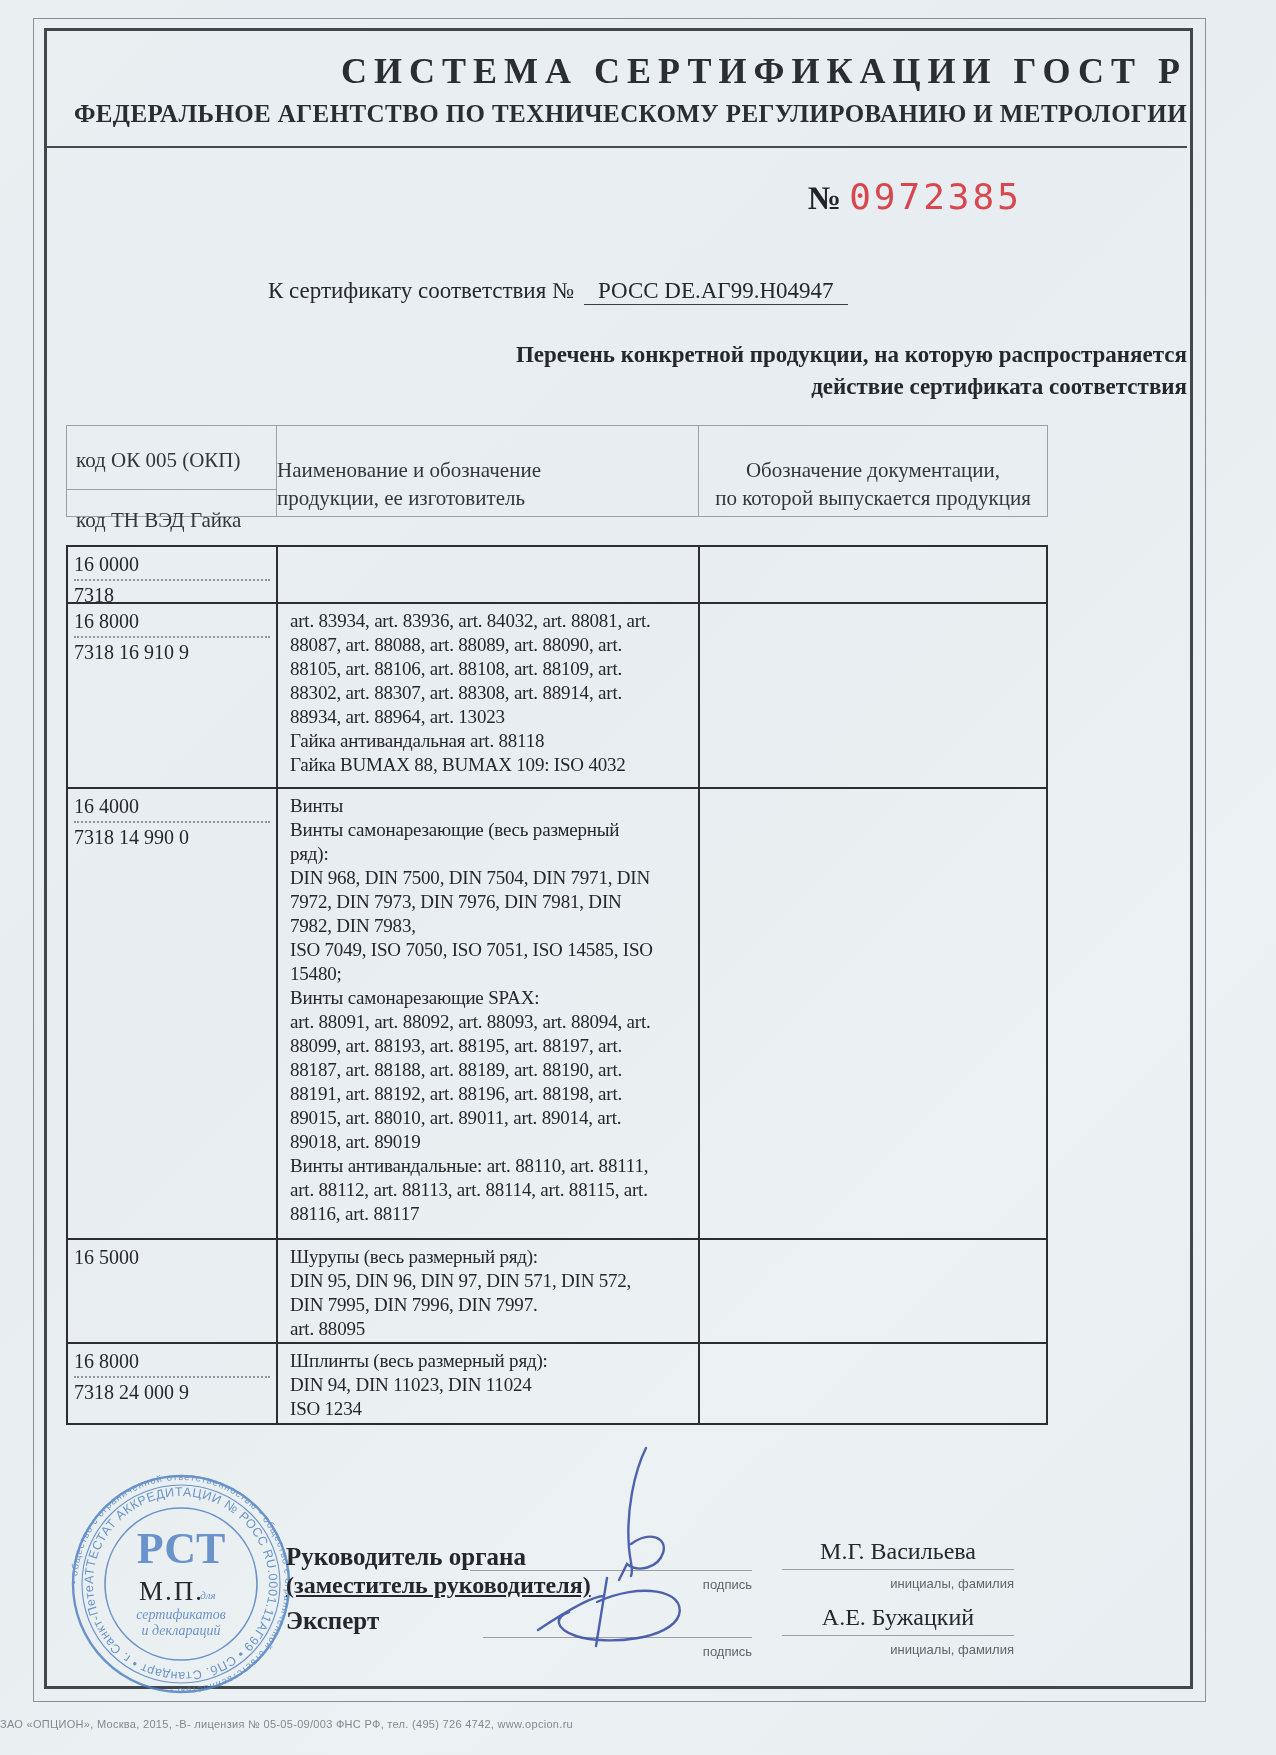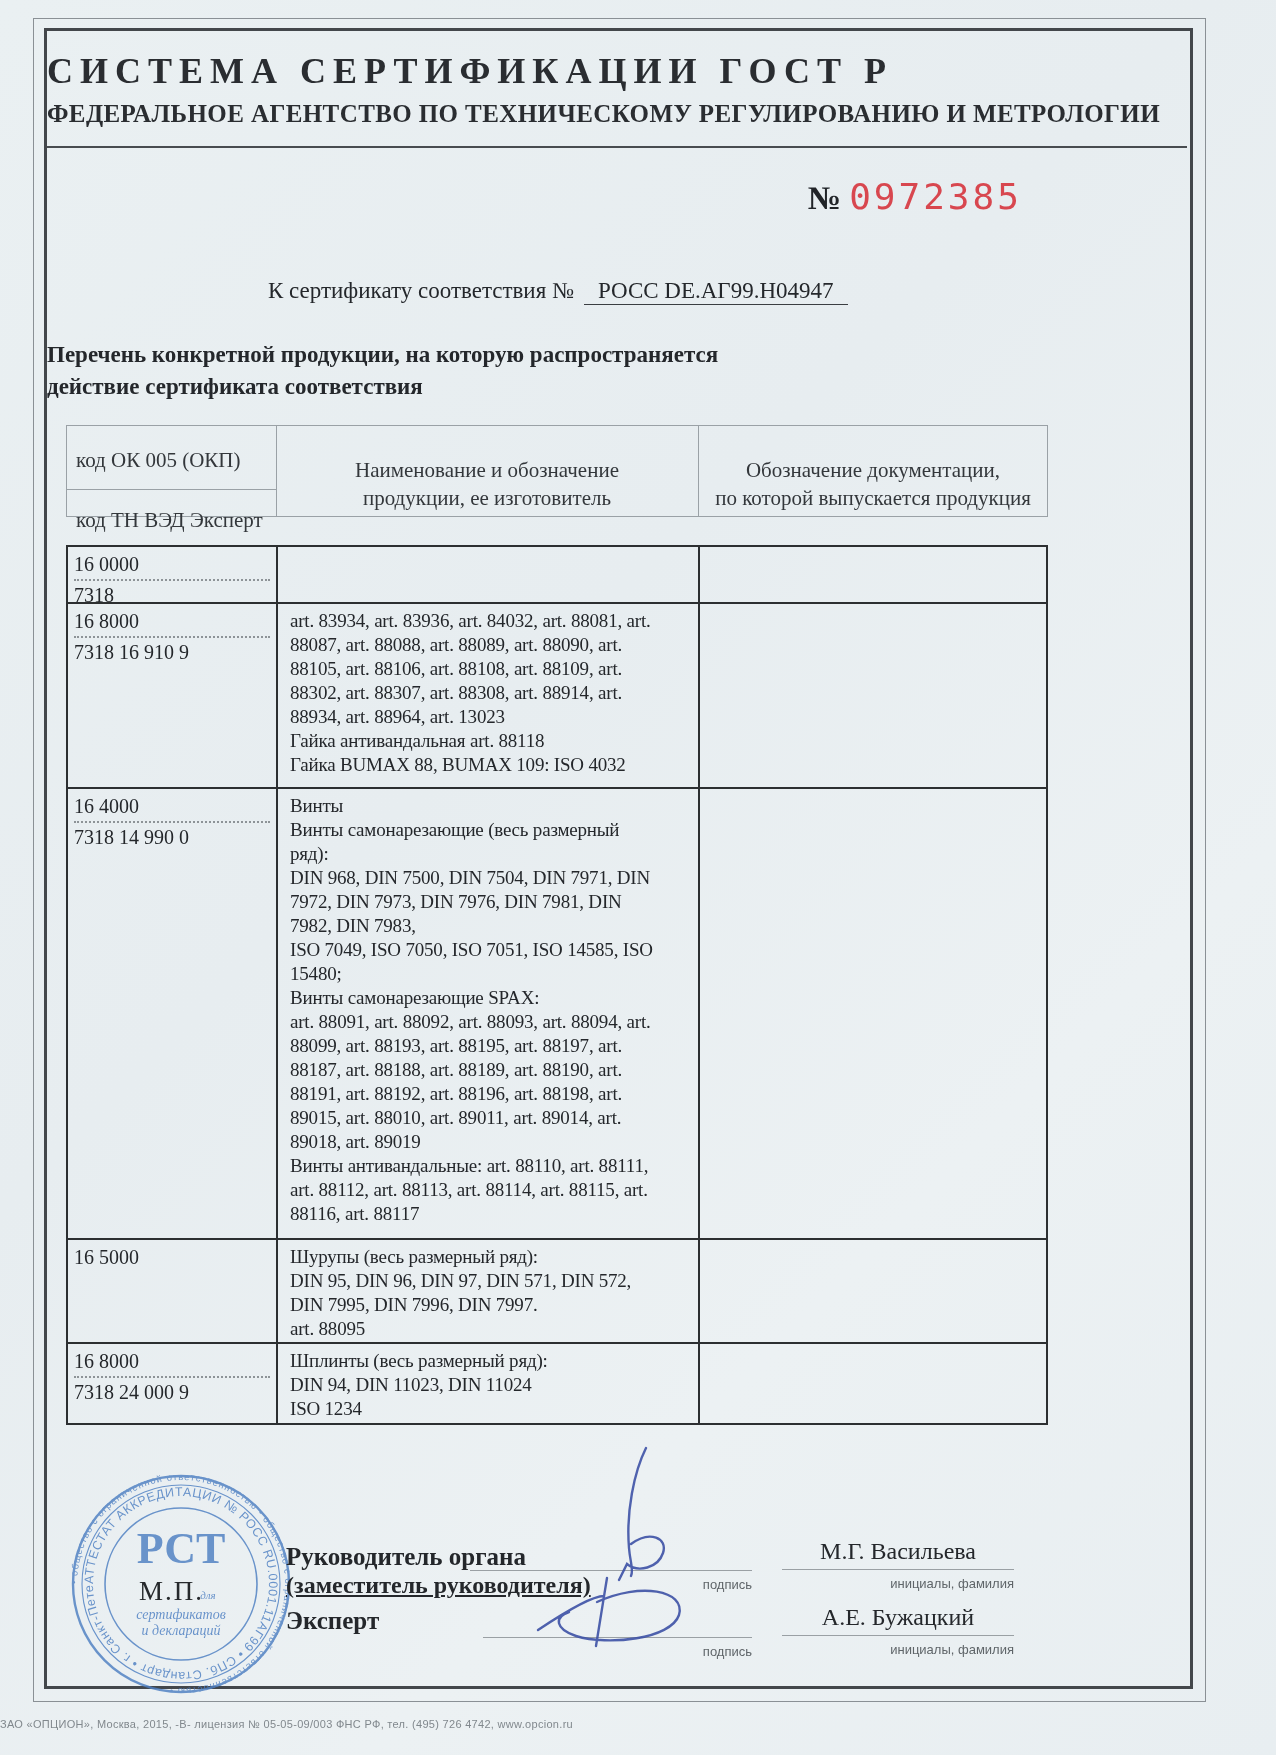--- a/index.html
+++ b/index.html
@@ -5,39 +5,39 @@
   html,body{margin:0;padding:0;background:#c8cdd0;}
   .page{
     position:relative;width:1276px;height:1755px;margin:0 auto;
     background:linear-gradient(135deg,#eaf0f2 0%,#e7edf0 40%,#ecf1f3 70%,#e8eef1 100%);
     font-family:"Liberation Serif", serif;color:#24272b;overflow:hidden;
   }
   .abs{position:absolute;}
   .frame-outer{left:33px;top:18px;width:1171px;height:1682px;border:1px solid #8a9095;}
   .frame-inner{left:44px;top:28px;width:1143px;height:1655px;border:3px solid #43474b;}
   .head-rule{left:47px;top:146px;width:1140px;height:0;border-top:2px solid #484c50;}
-  .t-center{left:47px;width:1140px;text-align:left;}
+  .t-center{left:47px;width:1140px;text-align:right;}
   .title1{top:50px;font-size:36px;font-weight:bold;letter-spacing:7px;color:#2a2d31;}
   .title2{top:100px;font-size:25px;font-weight:bold;letter-spacing:0.4px;color:#2a2d31;}
   .docnum{left:808px;top:176px;white-space:nowrap;}
   .docnum .no{font-size:33px;font-weight:600;color:#212428;vertical-align:baseline;}
   .docnum .num{font-family:"DejaVu Sans Mono",monospace;font-size:36px;color:#d8474f;letter-spacing:3px;margin-left:8px;}
   .big-title{top:220px;font-size:31px;font-weight:bold;letter-spacing:4px;}
   .cert-line{left:268px;top:278px;font-size:23px;white-space:nowrap;}
   .cert-line .certno{border-bottom:1.5px solid #3a3e42;padding:0 14px 1px 14px;margin-left:10px;}
   .sub1{top:342px;font-size:23px;font-weight:bold;}
   .sub2{top:374px;font-size:23px;font-weight:bold;}
   
   .thead{left:66px;top:425px;width:982px;height:92px;border:1px solid #9aa1a6;box-sizing:border-box;}
   .thead .v1{position:absolute;left:209px;top:0;bottom:0;width:0;border-left:1px solid #9aa1a6;}
   .thead .v2{position:absolute;left:631px;top:0;bottom:0;width:0;border-left:1px solid #9aa1a6;}
   .thead .h1{position:absolute;left:0;top:63px;width:209px;border-top:1px solid #9aa1a6;}
   .thead .c1a{position:absolute;left:9px;top:22px;font-size:21px;color:#33373b;}
   .thead .c1b{position:absolute;left:9px;top:82px;font-size:21px;color:#33373b;}
-  .thead .c2{position:absolute;left:210px;width:420px;top:30px;text-align:center;font-size:21px;line-height:28px;color:#33373b;}
+  .thead .c2{position:absolute;left:210px;width:420px;top:30px;text-align:left;font-size:21px;line-height:28px;color:#33373b;}
   .thead .c3{position:absolute;left:632px;width:348px;top:30px;text-align:center;font-size:21px;line-height:28px;color:#33373b;}
   
   .tbody{left:66px;top:545px;width:982px;height:880px;border:2px solid #2c2f31;box-sizing:border-box;}
   .tbody .vv1{position:absolute;left:208px;top:0;bottom:0;width:0;border-left:2px solid #2c2f31;}
   .tbody .vv2{position:absolute;left:630px;top:0;bottom:0;width:0;border-left:2px solid #2c2f31;}
   .row{position:absolute;left:0;width:978px;}
   .rowline{position:absolute;left:0;width:978px;border-top:2px solid #2c2f31;}
   .codecell{position:absolute;left:0;width:208px;padding:4px 6px;box-sizing:border-box;font-size:20px;line-height:26px;}
   .dotted{border:none;border-top:2px dotted #8d9397;margin:2px 0 1px 0;}
   .namecell{position:absolute;left:212px;width:424px;padding:5px 8px 0 10px;box-sizing:border-box;
@@ -76,21 +76,21 @@
   </div>
 
   <div class="abs t-center sub2">действие сертификата соответствия</div>
   <div class="abs t-center sub1">Перечень конкретной продукции,  на которую распространяется</div>
 
   <div class="abs thead">
     <div class="v1"></div>
     <div class="v2"></div>
     <div class="h1"></div>
     <div class="c1a">код ОК 005 (ОКП)</div>
-    <div class="c1b">код ТН ВЭД Эксперт</div>
+    <div class="c1b">код ТН ВЭД Гайка</div>
     <div class="c2">Наименование и обозначение<br>продукции, ее изготовитель</div>
     <div class="c3">Обозначение документации,<br>по которой выпускается продукция</div>
   </div>
 
   <div class="abs tbody">
     <div class="vv1"></div>
     <div class="vv2"></div>
 
     <div class="row" style="top:0;height:57px;">
       <div class="codecell">

